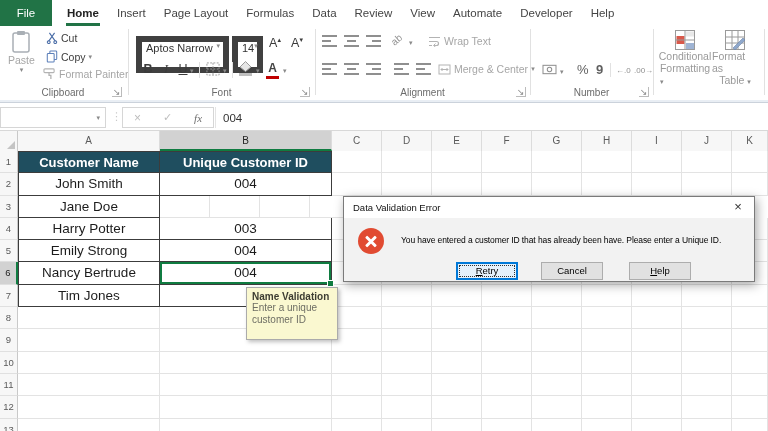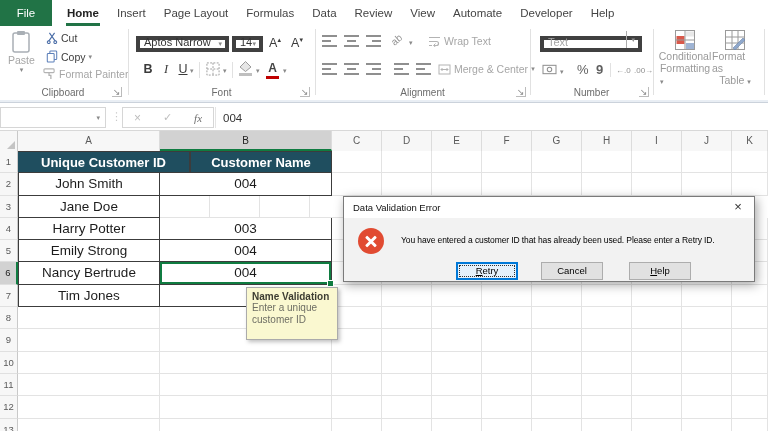--- a/index.html
+++ b/index.html
@@ -20,21 +20,21 @@
 
   
   .ribbon{position:absolute;left:0;top:26px;width:768px;height:74px;background:#fff;}
   .ribbon-edge{position:absolute;left:0;top:100px;width:768px;height:3px;background:#E9EEF4;border-bottom:1px solid #CBD2DB;}
   .rdiv{position:absolute;top:3px;height:66px;width:1px;background:#E1E1E1;}
   .glabel{position:absolute;bottom:2px;font-size:10px;color:#6b6b6b;text-align:center;}
   .launcher{position:absolute;bottom:3px;font-size:9px;color:#8a8a8a;width:10px;height:10px;line-height:10px;text-align:center;border-right:1px solid #bbb;border-bottom:1px solid #bbb;}
   .rsmall{position:absolute;font-size:10.5px;color:#3d3d3d;white-space:nowrap;display:flex;align-items:center;gap:3px;}
   .dis{color:#A6A6A6 !important;}
   .caret{font-size:7px;color:#8a8a8a;}
-  .combo{position:absolute;height:16px;border:4px solid #404040;background:#fff;font-size:11px;color:#333;display:flex;align-items:flex-end;padding-left:4px;}
+  .combo{position:absolute;height:37px;border:6px solid #404040;background:#fff;font-size:11px;color:#333;display:flex;align-items:flex-start;padding-left:4px;}
   .combo .caret{margin-left:auto;margin-right:3px;}
   .fmt-btn{position:absolute;font-size:12.5px;color:#3b3b3b;width:14px;text-align:center;cursor:default;}
   .bars{display:inline-flex;flex-direction:column;justify-content:space-between;width:15px;height:12px;}
   .bars i{display:block;height:2px;background:#8F8F8F;}
   .bars.bl i:nth-child(even){width:9px;align-self:flex-start;}
   .bars.bc i:nth-child(even){width:9px;align-self:center;}
   .bars.br i:nth-child(even){width:9px;align-self:flex-end;}
   .bars i:nth-child(odd){width:15px;}
   .bigbtn{position:absolute;display:flex;flex-direction:column;align-items:center;font-size:10.5px;color:#A6A6A6;}
   .colorbar{display:block;width:13px;height:3px;margin-top:1px;}
@@ -238,24 +238,20 @@
         <rect x="1" y="1" width="11" height="9" fill="none" stroke="#B3B3B3"></rect>
         <path d="M3 5.5 H10 M3 5.5 l1.5 -1.5 M3 5.5 l1.5 1.5 M10 5.5 l-1.5 -1.5 M10 5.5 l-1.5 1.5" stroke="#B3B3B3" fill="none"></path>
       </svg>
       <span>Merge &amp; Center</span>
       <span class="caret">▾</span>
     </div>
     <div class="glabel" style="left:315px;width:215px;">Alignment</div>
     <div class="launcher" style="left:516px;">↘</div>
     <div class="rdiv" style="left:530px;"></div>
 
-    <div class="combo" style="left:540px;top:10px;width:102px;color:#A6A6A6;">
-      <span>Text</span>
-      <span class="caret" style="border-left:1px solid #ACACAC;padding-left:4px;height:17px;line-height:17px;">▾</span>
-    </div>
     <div style="position:absolute;left:542px;top:37px;">
       <svg width="15" height="13" viewBox="0 0 16 14">
         <rect x="1" y="2.5" width="14" height="9" fill="none" stroke="#8F8F8F" stroke-width="1.1"></rect>
         <circle cx="8" cy="7" r="2.4" fill="none" stroke="#8F8F8F" stroke-width="1.1"></circle>
       </svg>
     </div>
     <span class="caret" style="position:absolute;left:560px;top:42px;">▾</span>
     <div style="position:absolute;left:577px;top:36px;font-size:13px;color:#5f5f5f;">%</div>
     <div style="position:absolute;left:596px;top:36px;font-size:13px;font-weight:bold;color:#5f5f5f;">9</div>
     <div class="rdiv" style="left:610px;top:37px;height:14px;"></div>
@@ -313,22 +309,22 @@
       <div class="col-h" style="width: 50px;">F</div>
       <div class="col-h" style="width: 50px;">G</div>
       <div class="col-h" style="width: 50px;">H</div>
       <div class="col-h" style="width: 50px;">I</div>
       <div class="col-h" style="width: 50px;">J</div>
       <div class="col-h" style="width: 36px;">K</div>
     </div>
   <div class="gridbody">
       <div class="g-row">
         <div class="row-h">1</div>
+        <div class="g-cell tbl-h tbl-l" style="width: 142px;">Customer Name</div>
         <div class="g-cell tbl-h" style="width: 172px;">Unique Customer ID</div>
-        <div class="g-cell tbl-h tbl-l" style="width: 142px;">Customer Name</div>
         <div class="g-cell" style="width: 50px;"></div>
         <div class="g-cell" style="width: 50px;"></div>
         <div class="g-cell" style="width: 50px;"></div>
         <div class="g-cell" style="width: 50px;"></div>
         <div class="g-cell" style="width: 50px;"></div>
         <div class="g-cell" style="width: 50px;"></div>
         <div class="g-cell" style="width: 50px;"></div>
         <div class="g-cell" style="width: 50px;"></div>
         <div class="g-cell" style="width: 36px;"></div>
       </div>
@@ -507,19 +503,19 @@
     <div class="tt-line">customer ID</div>
   </div>
 
   <div class="dialog">
     <div class="dlg-title">Data Validation Error</div>
     <div class="dlg-close">×</div>
     <div class="dlg-icon">
         <i></i>
         <i></i>
       </div>
-    <div class="dlg-msg">You have entered a customer ID that has already been used.  Please enter a Retry ID.</div>
+    <div class="dlg-msg">You have entered a customer ID that has already been have.  Please enter a Unique ID.</div>
     <div class="dlg-btn accel focused" style="left:112px;">Retry</div>
     <div class="dlg-btn" style="left:197px;">Cancel</div>
     <div class="dlg-btn accel" style="left:285px;">Help</div>
   </div>
 
 </div>
 
 </body></html>

